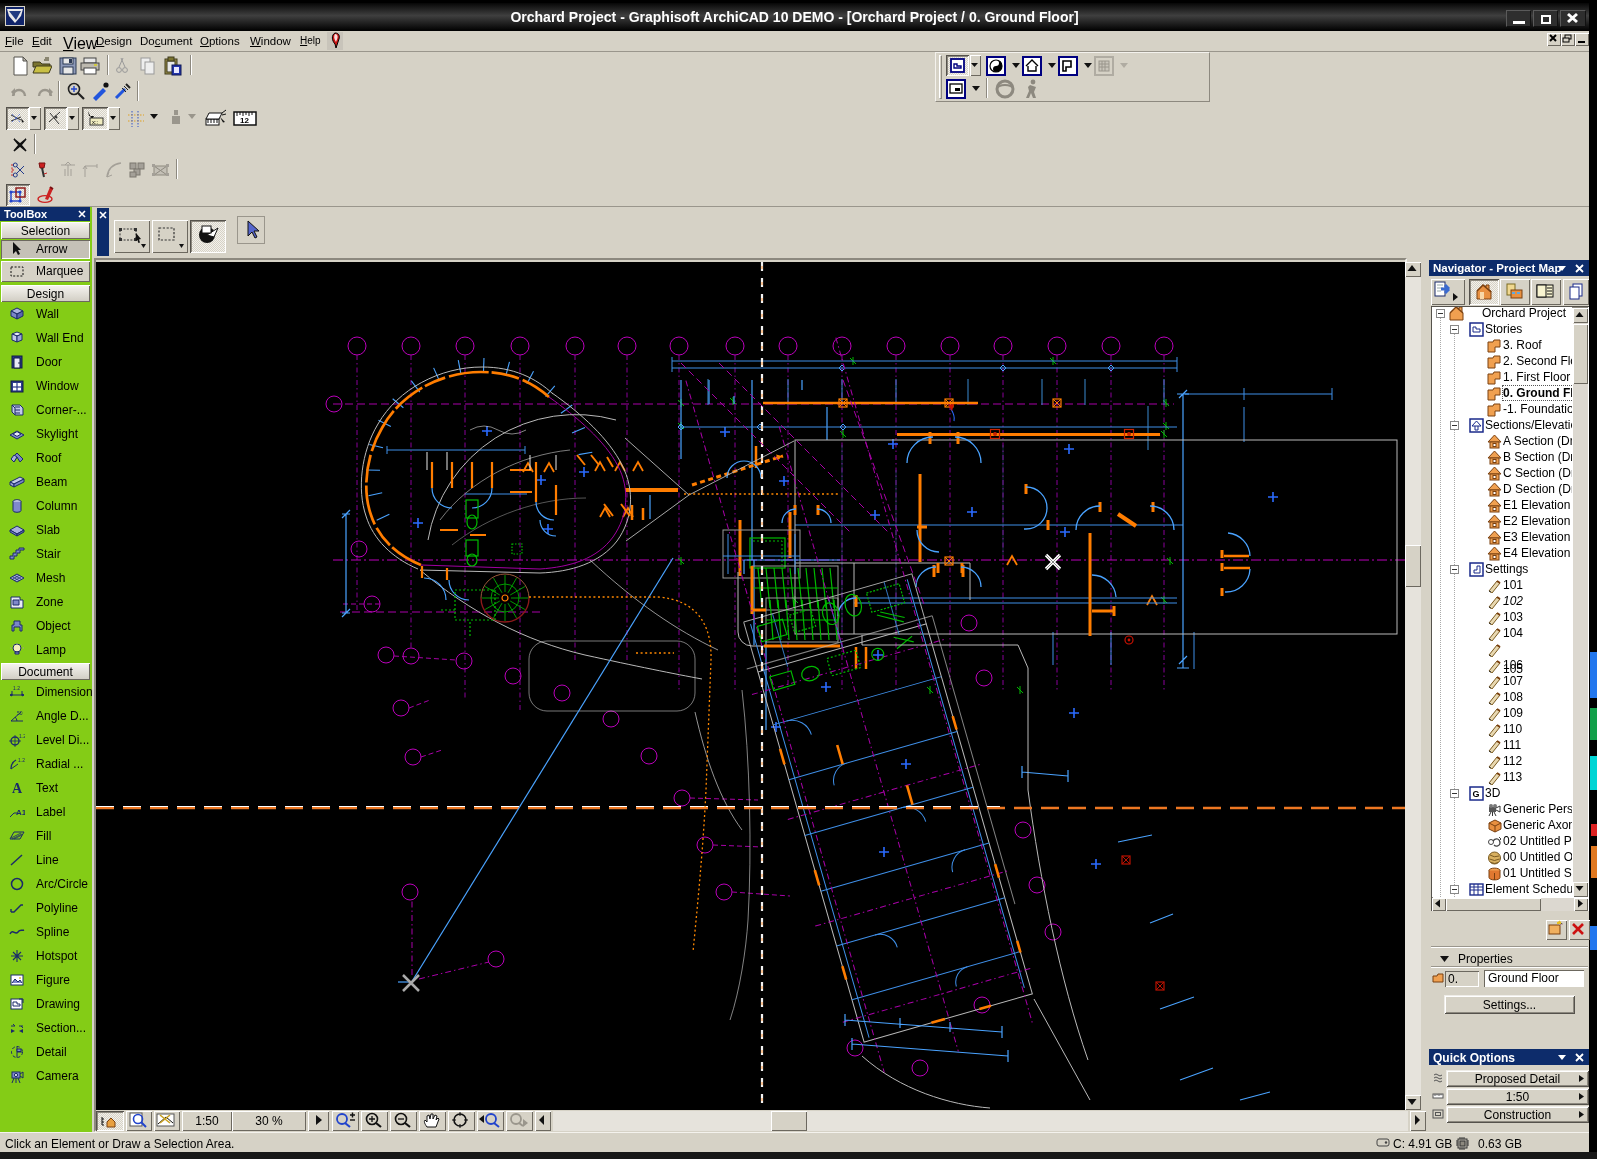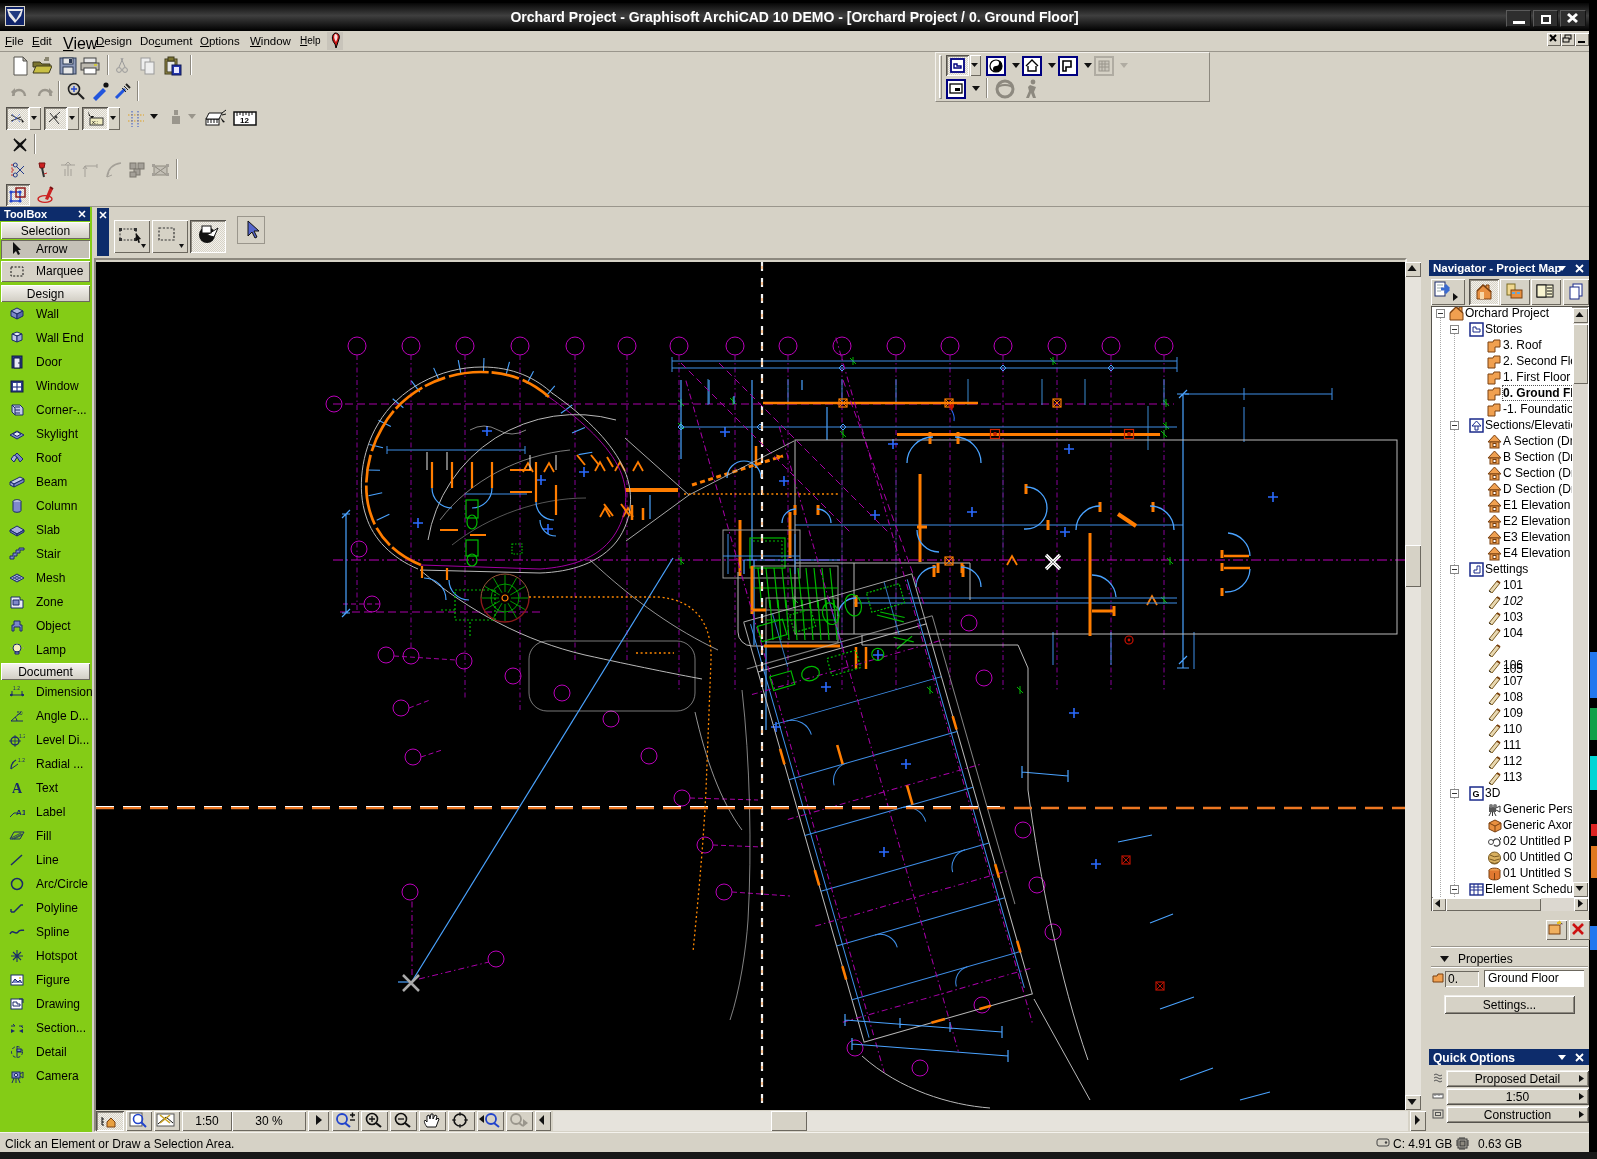--- a/index.html
+++ b/index.html
@@ -1094,21 +1094,21 @@
  <div class="ab ss" style="left:2px;top:48px;width:158px;height:605px;background:#fff"></div>
  <div id="tree" class="ab" style="left:3px;top:49px;width:140px;height:590px;background:#fff;overflow:hidden">
       <div class="ab" style="left:8px;top:10px;width:1px;height:580px;border-left:1px dotted #aaa"></div>
       <div class="ab" style="left:22px;top:26px;width:1px;height:600px;border-left:1px dotted #aaa"></div>
       <div class="ab" style="left:4px;top:2px;width:9px;height:9px;border:1px solid #888;background:#fff"></div>
       <div class="ab" style="left:6px;top:6px;width:5px;height:1px;background:#333"></div>
       <svg class="ab" style="left:17px;top:-1px" width="15" height="15" viewBox="0 0 15 15">
         <path d="M1 7 L7 1 l3 2 v-2 h3 v5 l1 1 v7 H1 z" fill="#f0a050" stroke="#7a4010"></path>
         <path d="M1 7 L7 1 l7 6" fill="none" stroke="#7a4010" stroke-width="1.4"></path>
       </svg>
-      <div class="lbl" style="left:33px;top:-1px;">Orchard Project</div>
+      <div class="lbl" style="left:50px;top:-1px;">Orchard Project</div>
       <div class="ab" style="left:18px;top:18px;width:9px;height:9px;border:1px solid #888;background:#fff"></div>
       <div class="ab" style="left:20px;top:22px;width:5px;height:1px;background:#333"></div>
       <svg class="ab" style="left:37px;top:15px" width="15" height="15" viewBox="0 0 15 15">
         <rect x="1" y="1" width="13" height="13" fill="#fff" stroke="#1a2a8a" stroke-width="1.5"></rect>
         <path d="M4 10 V5 h3 v2 h4 v3 z" fill="none" stroke="#1a2a8a"></path>
       </svg>
       <div class="lbl" style="left:53px;top:15px;">Stories</div>
       <svg class="ab" style="left:55px;top:31px" width="15" height="15" viewBox="0 0 15 15">
         <path d="M1 14 V4 h5 l1 -2 h6 v7 h-5 v5 z" fill="#f0a050" stroke="#7a4010"></path>
       </svg>

